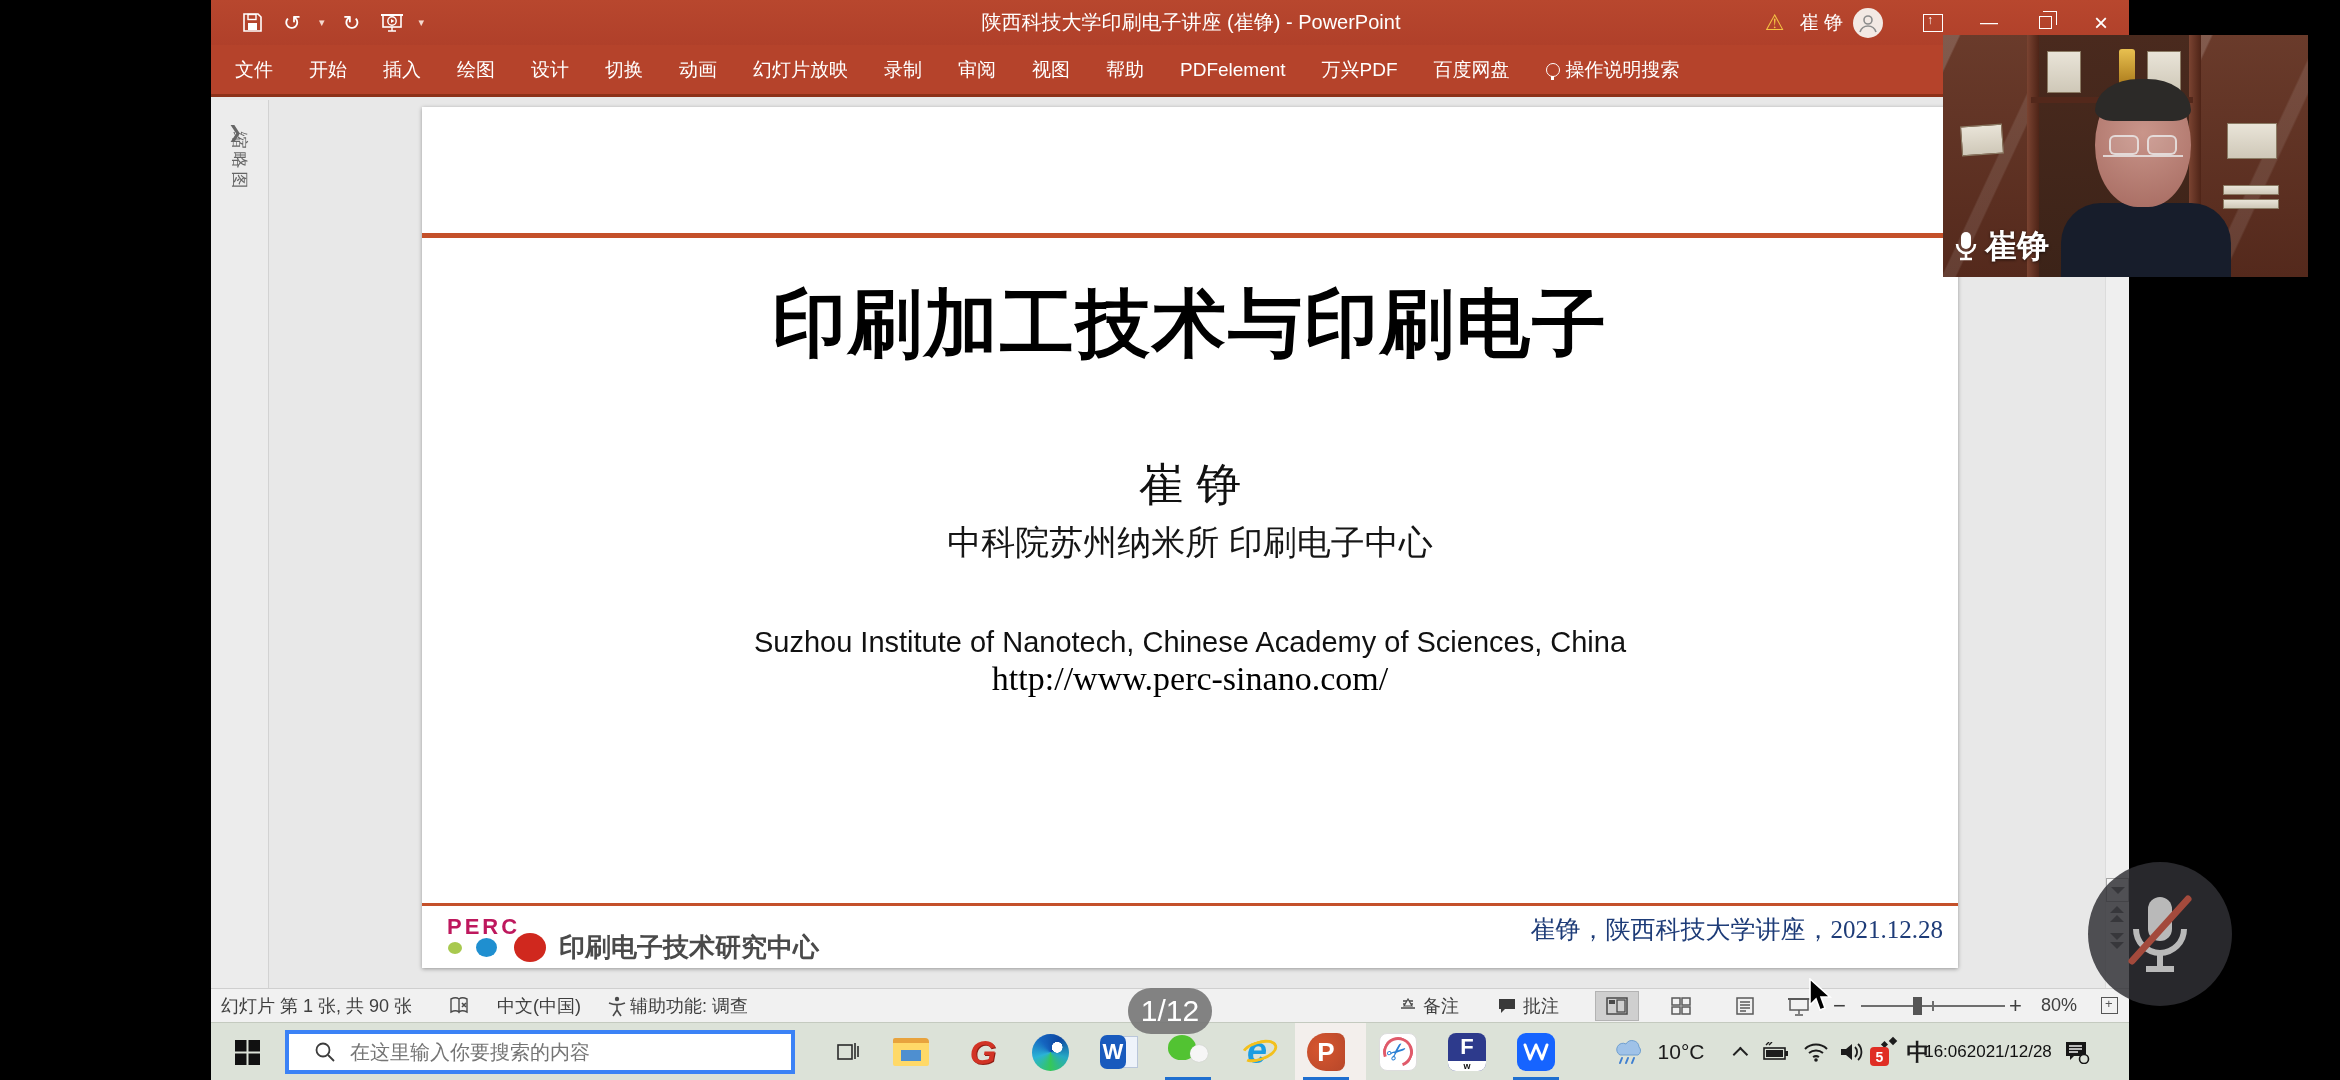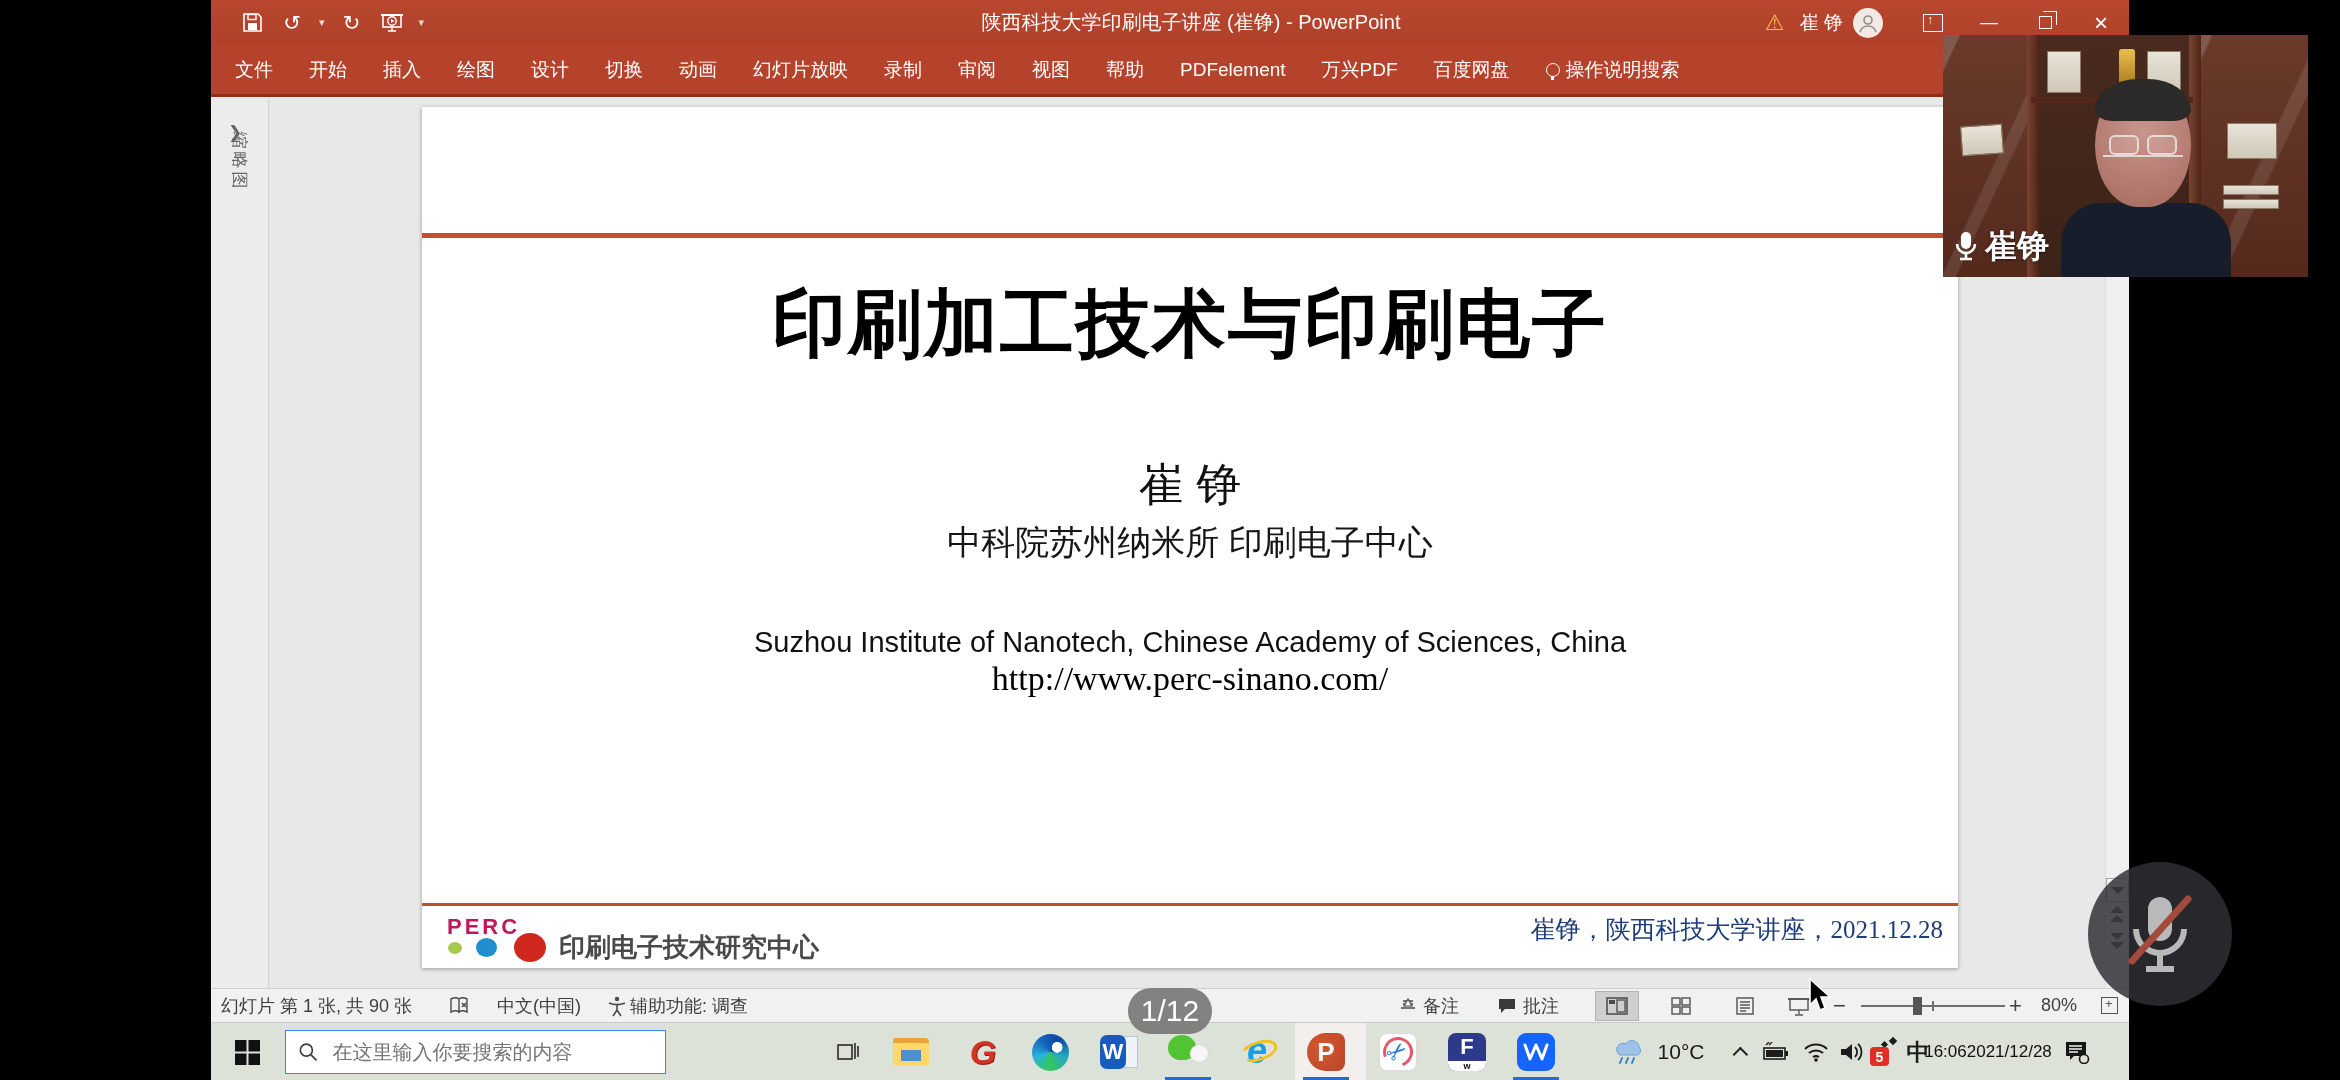--- a/index.html
+++ b/index.html
@@ -74,21 +74,21 @@
   .viewbtn.sel{background:#cfcfcf;border:1px solid #b3b3b3;}
   .zoomtrack{position:absolute;top:16px;height:2px;background:#6e6e6e;}
   .zoomthumb{position:absolute;top:8px;width:9px;height:18px;background:#555;}
   .zoomtick{position:absolute;top:12px;width:2px;height:10px;background:#6e6e6e;}
   .fit{width:17px;height:17px;border:1.5px solid #555;position:relative;}
   .fit:after{content:"+";position:absolute;left:3px;top:-2px;color:#555;font-size:13px;}
 
   
   .taskbar{position:absolute;left:0;top:1022px;width:100%;height:58px;background:#dce2d8;border-top:1px solid #c4cabf;}
   .tb-item{position:absolute;top:0;height:58px;display:flex;align-items:center;justify-content:center;}
-  .searchbox{position:absolute;left:74px;top:7px;width:381px;height:44px;background:#fff;border:1px solid #3b82f6;display:flex;align-items:center;padding-left:12px;gap:12px;}
+  .searchbox{position:absolute;left:74px;top:7px;width:510px;height:44px;background:#fff;border:4px solid #3b82f6;display:flex;align-items:center;padding-left:25px;gap:12px;}
   .searchbox input{border:none;outline:none;font-size:20px;color:#3c3c3c;width:360px;background:transparent;font-family:inherit;}
   .indicator{position:absolute;top:54px;height:4px;background:#1f6fd0;}
   .appbtn-bg{position:absolute;left:1084px;top:0;width:71px;height:58px;background:#f3efec;}
   .ric{border-radius:7px;display:flex;align-items:center;justify-content:center;color:#fff;font-weight:bold;}
   .tray{color:#1c1c1c;}
   .clock{position:absolute;left:1716px;top:0;width:122px;height:58px;display:flex;flex-direction:row;align-items:center;justify-content:center;font-size:17px;color:#111;line-height:20px;}
 
   
   .webcam{position:absolute;left:1943px;top:35px;width:365px;height:242px;background:linear-gradient(#4a2a1e,#3c2318);overflow:hidden;z-index:20;}
   .shelf-glass{position:absolute;top:0;bottom:0;background:linear-gradient(115deg,rgba(255,255,255,.16) 0 8%,rgba(255,255,255,0) 9% 55%,rgba(255,255,255,.10) 56% 62%,rgba(255,255,255,0) 63%),linear-gradient(#6a3b2b,#54291c);}

